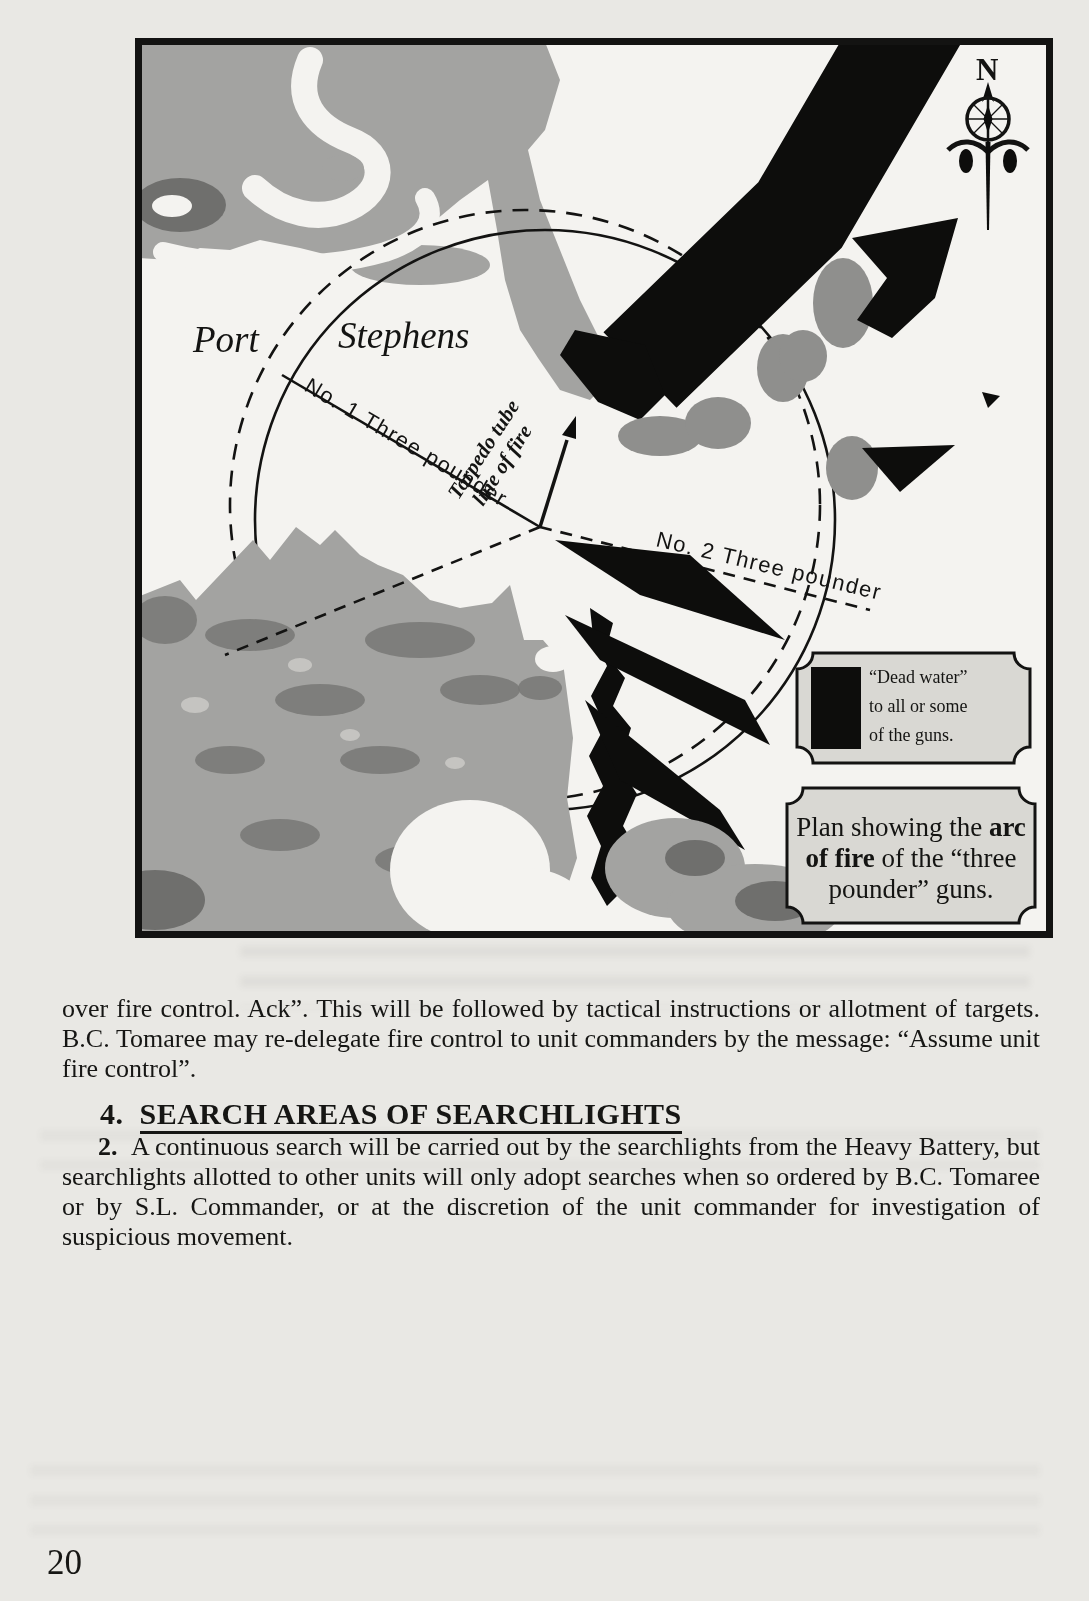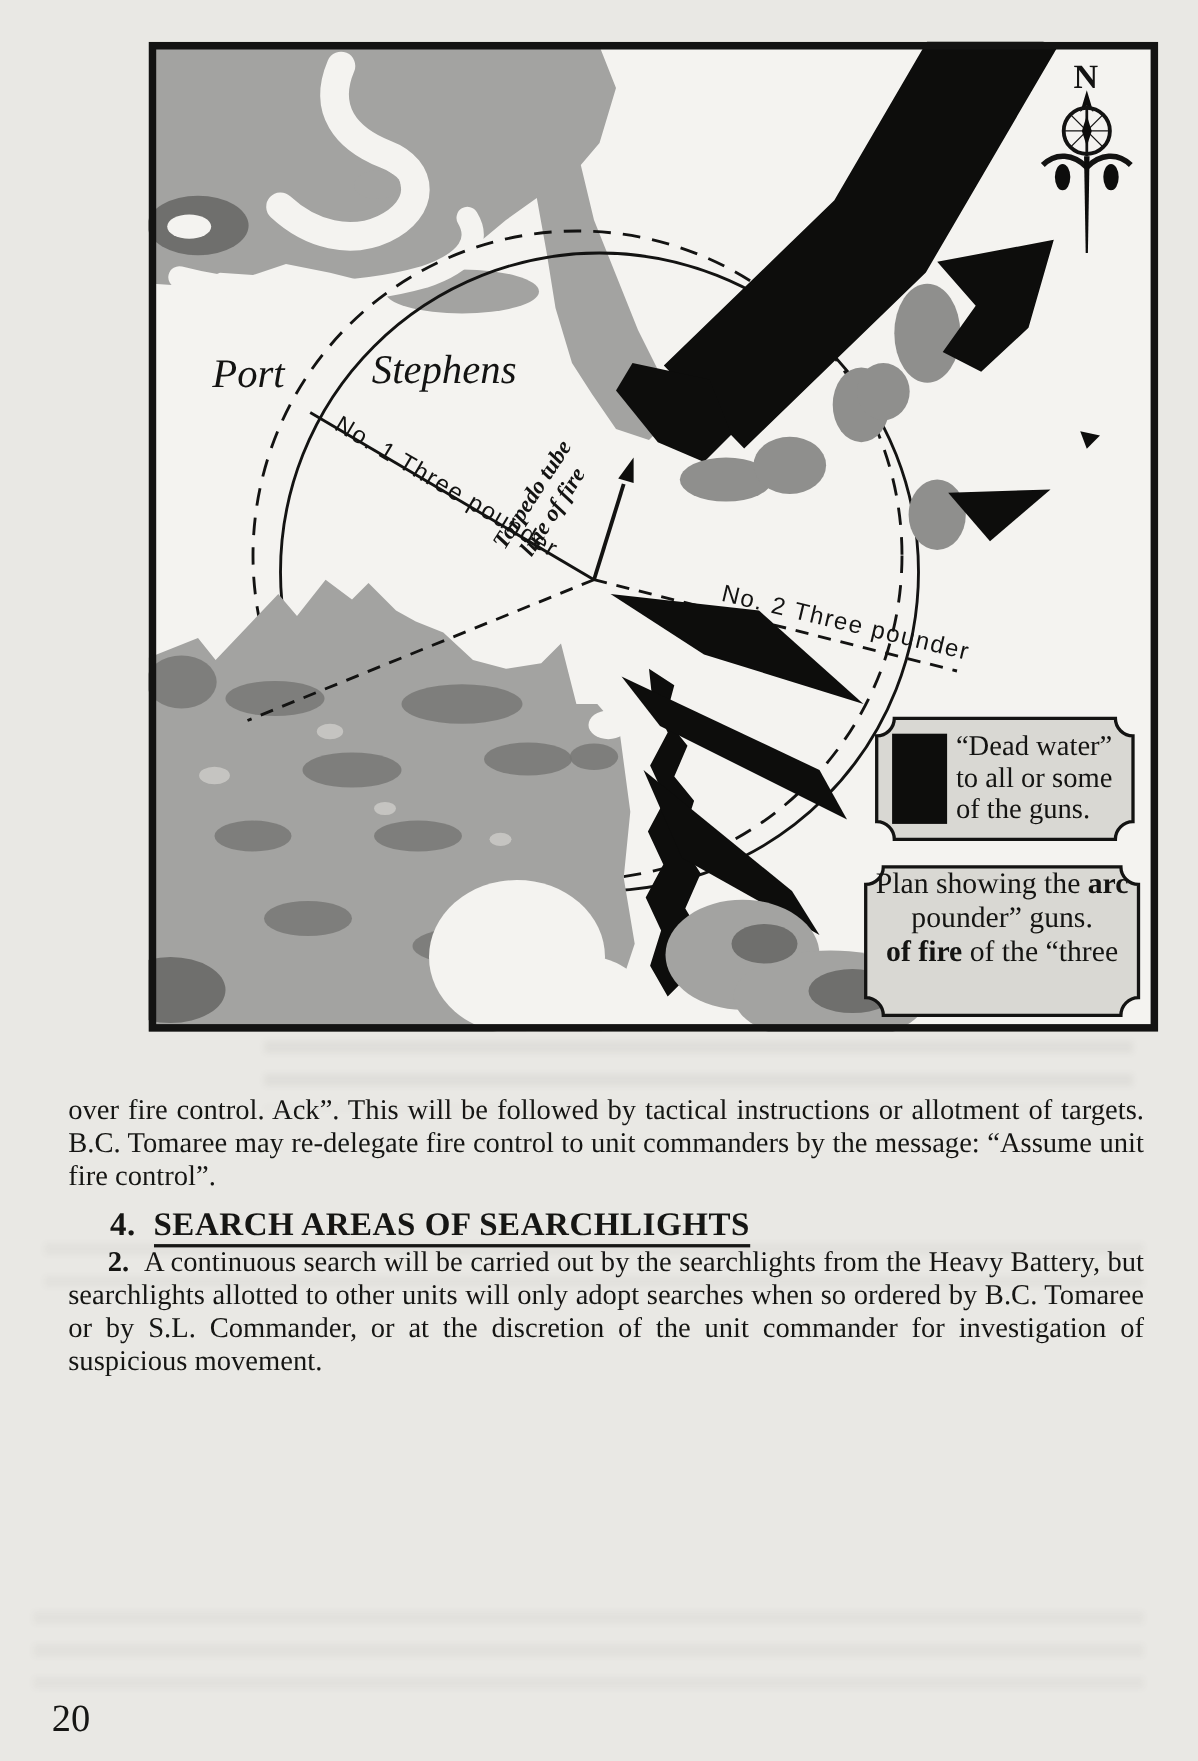--- a/index.html
+++ b/index.html
@@ -24,26 +24,26 @@
   .waterfill{fill:var(--water);}
   .black{fill:var(--dead);}
   .thin{stroke:#131312;stroke-width:2.6;fill:none;}
   .dashA{stroke-dasharray:16 11;}
   .dashB{stroke-dasharray:12 9;}
   .maplabel-sans{font-family:"Liberation Sans","DejaVu Sans",sans-serif;font-size:22px;letter-spacing:1.5px;fill:#131312;}
   .maplabel-serif{font-size:37px;font-style:italic;fill:#131312;}
   .maplabel-italic{font-size:21px;font-style:italic;font-weight:bold;fill:#131312;font-family:"Liberation Serif",serif;}
   .north{font-size:31px;font-weight:bold;fill:#131312;}
   
-  .plaque-text{position:absolute;line-height:29px;font-size:26px;color:#141412;}
+  .plaque-text{position:absolute;line-height:29px;font-size:18px;color:#141412;}
   .legend-box{left:662px;top:615px;width:233px;height:110px;}
   .legend-inner{position:absolute;left:72px;top:10px;}
   .legend-swatch{position:absolute;left:14px;top:14px;width:50px;height:82px;background:var(--dead);}
   .caption-box{left:652px;top:750px;width:248px;height:135px;text-align:center;line-height:31px;font-size:27px;}
-  .caption-box .inner{padding-top:0;}
+  .caption-box .inner{padding-top:24px;}
   .b{font-weight:bold;}
   
   .bodytext{position:absolute;left:62px;top:994px;width:978px;font-size:26px;line-height:30.2px;text-align:justify;}
   .bodytext p{margin:0;}
   .para-indent{text-indent:36px;}
   .pnum{font-weight:bold;}
   .heading{margin:14px 0 3px 38px !important;font-weight:bold;font-size:30px;letter-spacing:.5px;text-align:left;text-indent:0;}
   .heading .hu{border-bottom:3px solid var(--ink);padding-bottom:1px;}
   .page-num{position:absolute;left:47px;top:1543px;font-size:35px;}
   
@@ -158,22 +158,22 @@
     <div class="legend-inner">
       <div>“Dead water”</div>
       <div>to all or some</div>
       <div>of the guns.</div>
     </div>
   </div>
 
   <div class="plaque-text caption-box">
     <div class="inner">
       <div><span>Plan showing the </span><span class="b">arc</span></div>
+      <div><span class="b">of fire</span><span> of the “three</span></div>
       <div>pounder” guns.</div>
-      <div><span class="b">of fire</span><span> of the “three</span></div>
     </div>
   </div>
 </div>
 
 <div class="ghost" style="left:240px;top:946px;width:790px;height:62px;opacity:.5"></div>
 <div class="ghost" style="left:40px;top:1130px;width:1000px;height:40px;opacity:.35"></div>
 <div class="ghost" style="left:30px;top:1465px;width:1010px;height:70px;opacity:.35"></div>
 
 <div class="bodytext">
   <p>over fire control.  Ack”.  This will be followed by tactical instructions or allotment of targets.  B.C. Tomaree may re-delegate fire control to unit commanders by the message:  “Assume unit fire control”.</p>

